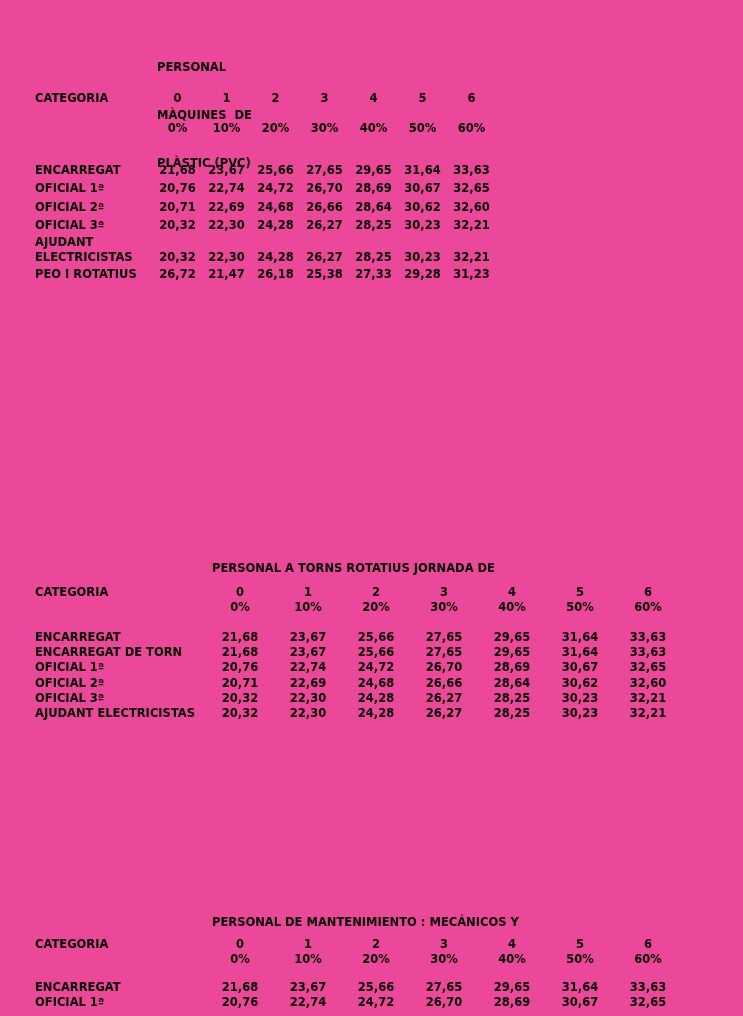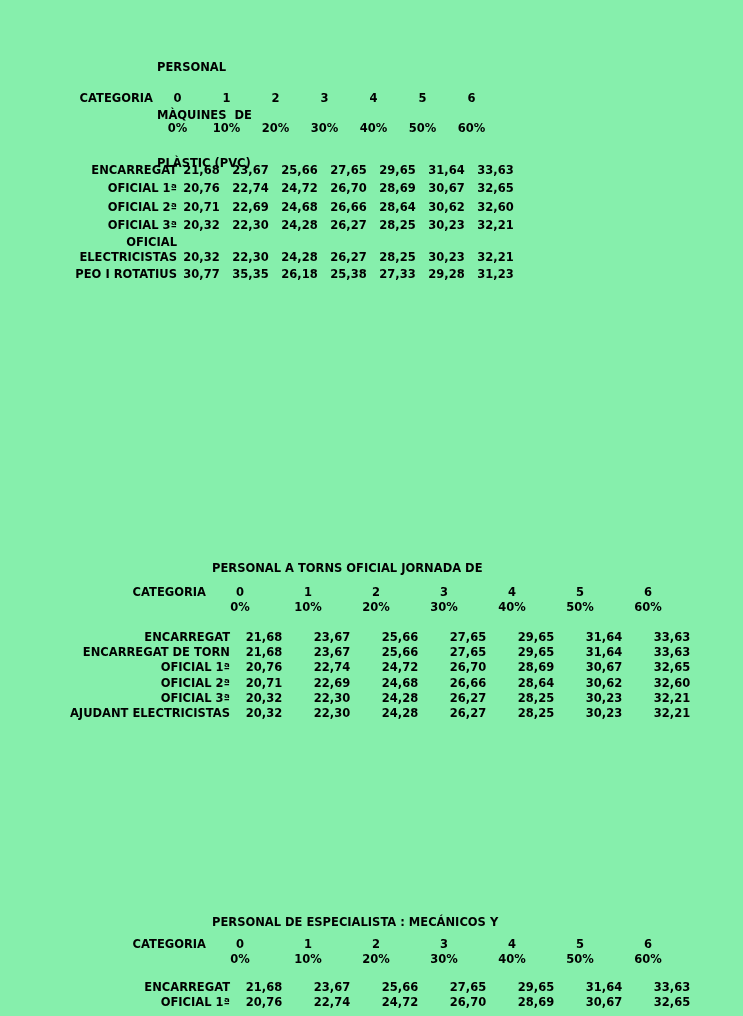--- a/index.html
+++ b/index.html
@@ -1,21 +1,21 @@
 <!DOCTYPE html>
 <html><head>
 <meta charset="utf-8">
 <style>
   * { margin: 0; padding: 0; box-sizing: border-box; }
   html, body { background: #ffffff; }
   .page {
     position: relative;
     width: 743px;
     height: 1016px;
-    background: #86efac;
+    background: #ec4899;
     color: #000000;
     font-family: "DejaVu Sans", "Liberation Sans", sans-serif;
     font-weight: 700;
     font-size: 11.5px;
     overflow: hidden;
   }
   section.tbl { position: absolute; left: 35px; }
   .t1 { top: 0; width: 480px; }
   .t2 { top: 527px; width: 660px; }
   .t3 { top: 879px; width: 660px; }
@@ -31,26 +31,26 @@
   .t1 .h1 { top: 91px; }
   .t1 .h2 { top: 121px; }
   .t2 .h1, .t3 .h1 { top: 58px; }
   .t2 .h2, .t3 .h2 { top: 73px; }
 
   .body { position: absolute; left: 0; }
   .t1 .body { top: 161px; }
   .t2 .body { top: 103px; }
   .t3 .body { top: 101px; }
 
-  .row { display: grid; align-items: end; margin-left: 24px; }
+  .row { display: grid; align-items: end; }
   .t1 .row { grid-template-columns: 118px repeat(7, 49px); line-height: 18.4px; }
   .t1 .row.multi { line-height: 15.2px; }
   .t2 .row, .t3 .row { grid-template-columns: 171px repeat(7, 68px); line-height: 15.2px; }
 
-  .cell.label { text-align: right; white-space: pre; }
+  .cell.label { text-align: left; white-space: pre; }
   .cell.val { text-align: center; }
 </style>
 </head>
 <body>
 
 <div class="page">
 
   <section class="tbl t1">
     <header class="ttl">
       <div>PERSONAL</div>
@@ -112,45 +112,45 @@
           <div class="cell label"><div class="lab-line">OFICIAL 3ª</div></div>
           <div class="cell val">20,32</div>
           <div class="cell val">22,30</div>
           <div class="cell val">24,28</div>
           <div class="cell val">26,27</div>
           <div class="cell val">28,25</div>
           <div class="cell val">30,23</div>
           <div class="cell val">32,21</div>
         </div>
         <div class="row multi">
-          <div class="cell label"><div class="lab-line">OFICIAL</div><div class="lab-line">ELECTRICISTAS</div></div>
+          <div class="cell label"><div class="lab-line">AJUDANT</div><div class="lab-line">ELECTRICISTAS</div></div>
           <div class="cell val">20,32</div>
           <div class="cell val">22,30</div>
           <div class="cell val">24,28</div>
           <div class="cell val">26,27</div>
           <div class="cell val">28,25</div>
           <div class="cell val">30,23</div>
           <div class="cell val">32,21</div>
         </div>
         <div class="row">
           <div class="cell label"><div class="lab-line">PEO I ROTATIUS</div></div>
-          <div class="cell val">30,77</div>
-          <div class="cell val">35,35</div>
+          <div class="cell val">26,72</div>
+          <div class="cell val">21,47</div>
           <div class="cell val">26,18</div>
           <div class="cell val">25,38</div>
           <div class="cell val">27,33</div>
           <div class="cell val">29,28</div>
           <div class="cell val">31,23</div>
         </div>
       </div>
   </section>
 
   <section class="tbl t2">
     <header class="ttl">
-      <div>PERSONAL A TORNS OFICIAL JORNADA DE</div>
+      <div>PERSONAL A TORNS ROTATIUS JORNADA DE</div>
     </header>
     <div class="headrow h1">
         <div class="cell label">CATEGORIA</div>
         <div class="cell val">0</div>
         <div class="cell val">1</div>
         <div class="cell val">2</div>
         <div class="cell val">3</div>
         <div class="cell val">4</div>
         <div class="cell val">5</div>
         <div class="cell val">6</div>
@@ -224,21 +224,21 @@
           <div class="cell val">26,27</div>
           <div class="cell val">28,25</div>
           <div class="cell val">30,23</div>
           <div class="cell val">32,21</div>
         </div>
       </div>
   </section>
 
   <section class="tbl t3">
     <header class="ttl">
-      <div>PERSONAL DE ESPECIALISTA : MECÁNICOS Y</div>
+      <div>PERSONAL DE MANTENIMIENTO : MECÁNICOS Y</div>
     </header>
     <div class="headrow h1">
         <div class="cell label">CATEGORIA</div>
         <div class="cell val">0</div>
         <div class="cell val">1</div>
         <div class="cell val">2</div>
         <div class="cell val">3</div>
         <div class="cell val">4</div>
         <div class="cell val">5</div>
         <div class="cell val">6</div>

